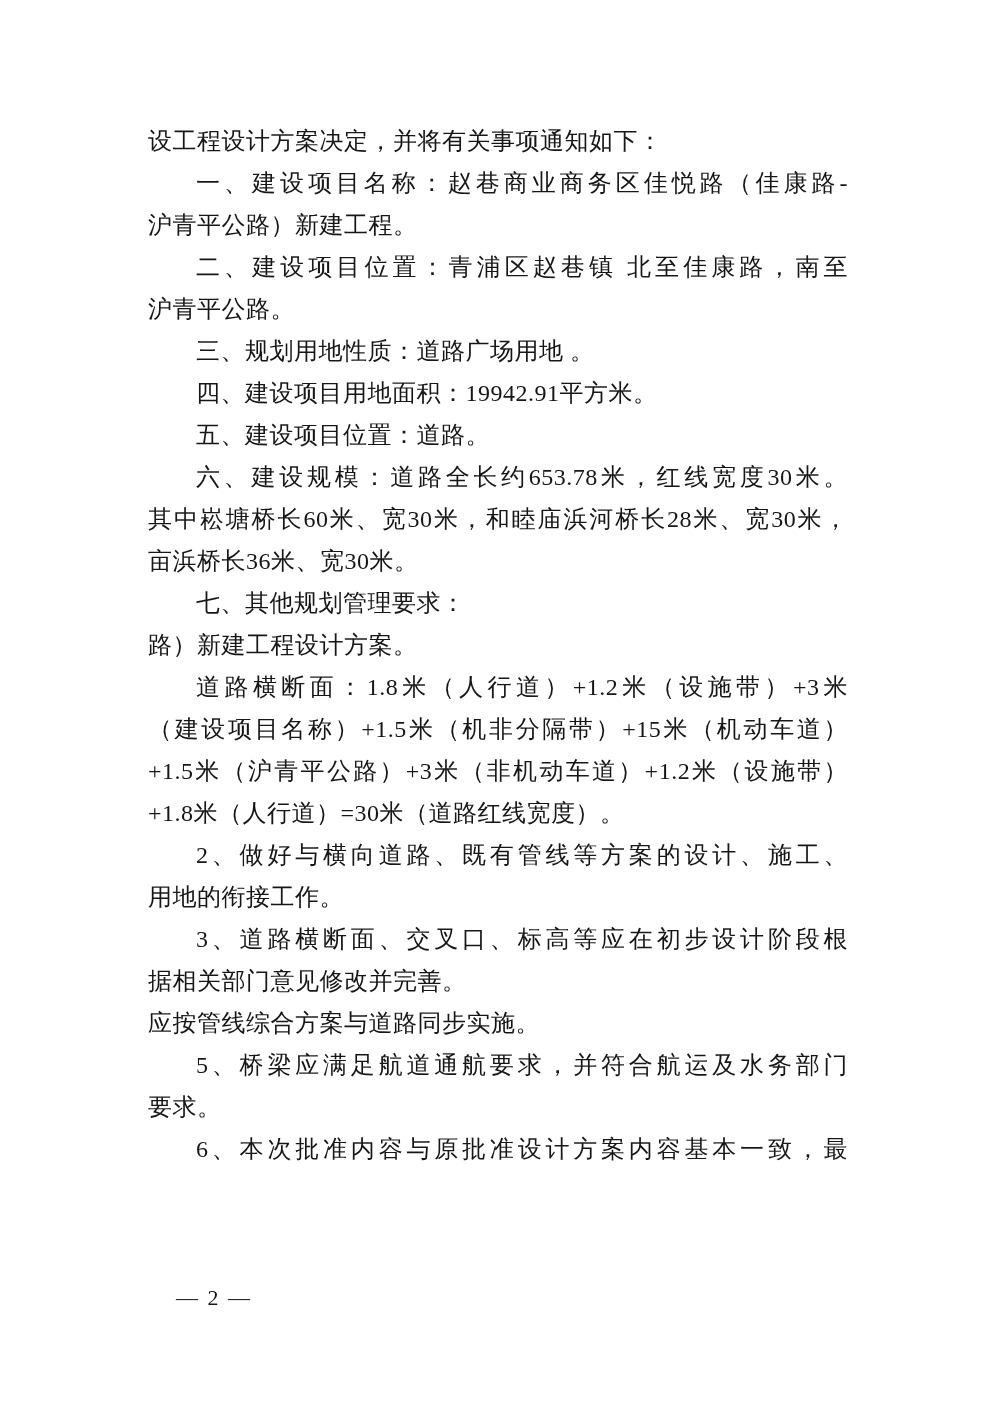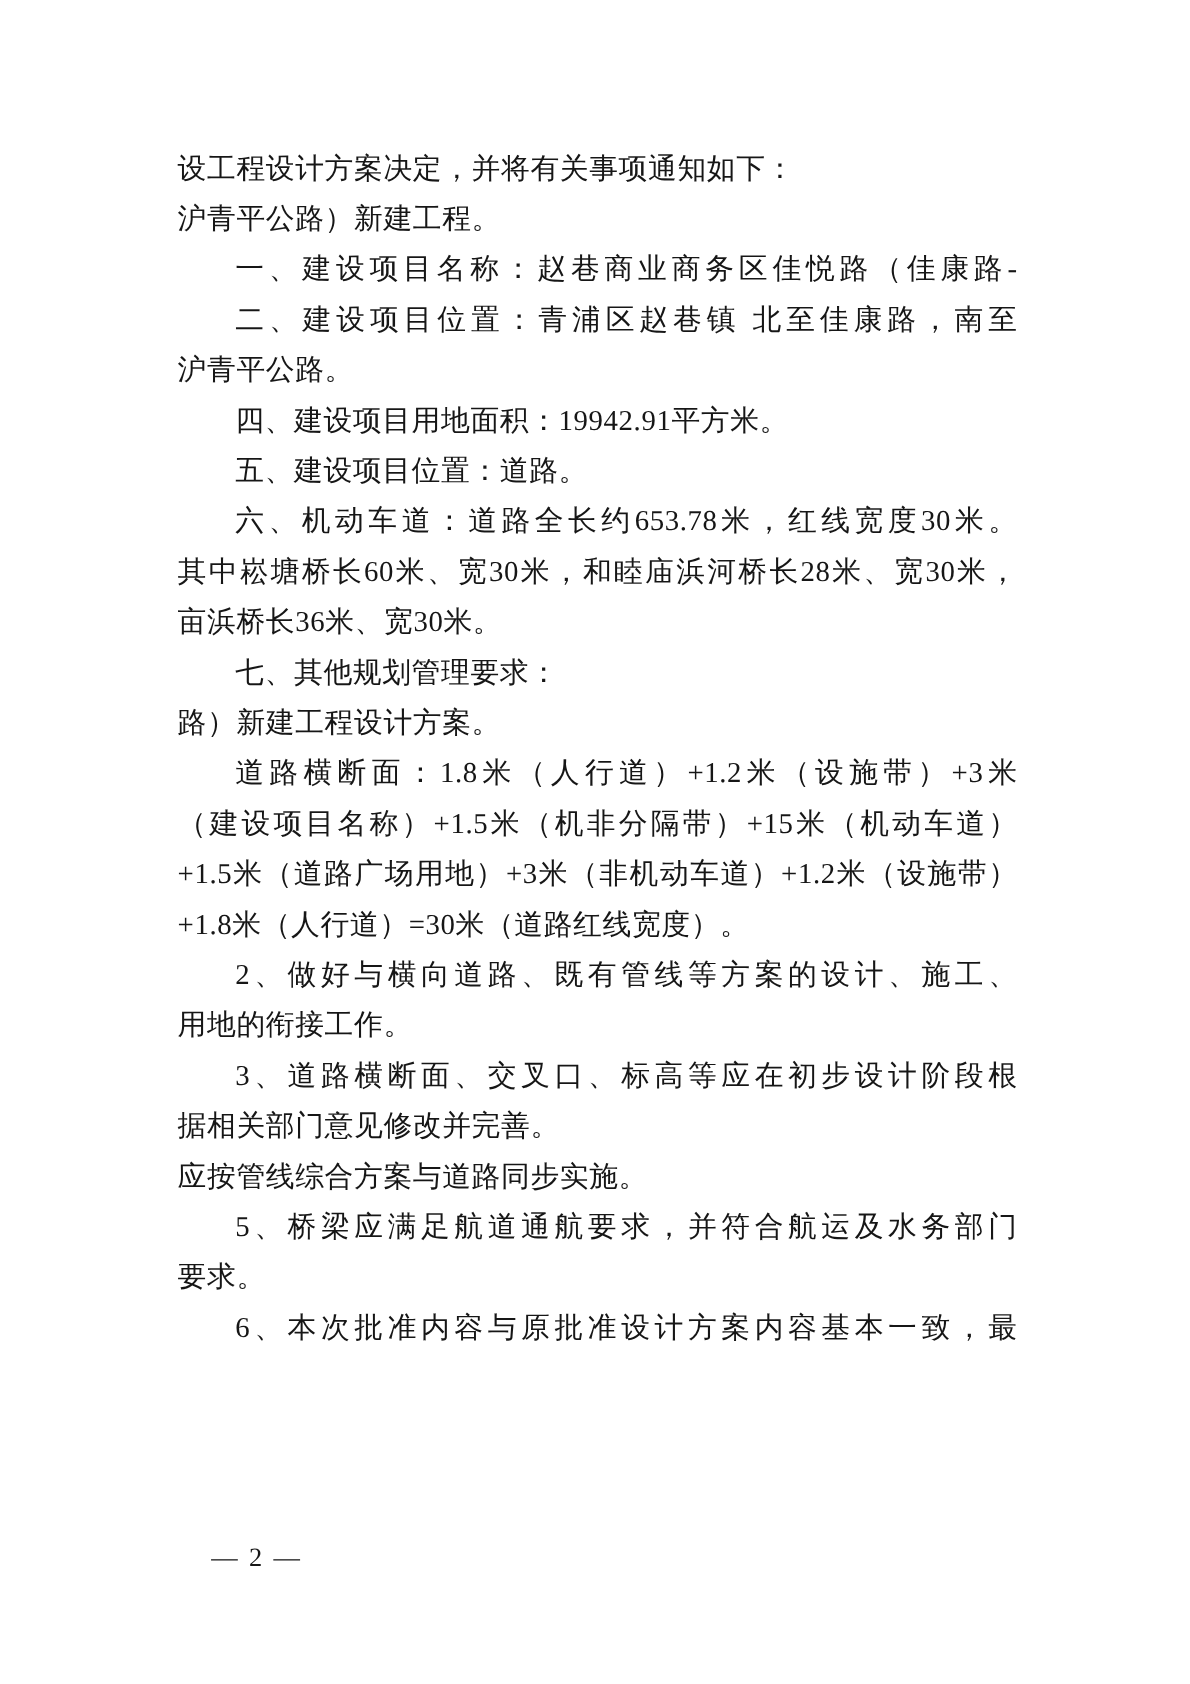--- a/index.html
+++ b/index.html
@@ -48,34 +48,35 @@
     letter-spacing: 2px;
     color: #161616;
   }
 </style>
 </head>
 <body>
 
 <div class="page">
   <div class="doc-body">
       <div class="line">设工程设计方案决定，并将有关事项通知如下：</div>
+      <div class="line indent justify">一、建设项目名称：赵巷商业商务区佳悦路（佳康路-</div>
       <div class="line">沪青平公路）新建工程。</div>
-      <div class="line indent justify">一、建设项目名称：赵巷商业商务区佳悦路（佳康路-</div>
       <div class="line indent justify">二、建设项目位置：青浦区赵巷镇 北至佳康路，南至</div>
       <div class="line">沪青平公路。</div>
+      <div class="line indent">三、规划用地性质：道路广场用地 。</div>
       <div class="line indent">四、建设项目用地面积：19942.91平方米。</div>
       <div class="line indent">五、建设项目位置：道路。</div>
-      <div class="line indent justify">六、机动车道：道路全长约653.78米，红线宽度30米。</div>
+      <div class="line indent justify">六、建设规模：道路全长约653.78米，红线宽度30米。</div>
       <div class="line justify">其中崧塘桥长60米、宽30米，和睦庙浜河桥长28米、宽30米，</div>
       <div class="line">亩浜桥长36米、宽30米。</div>
       <div class="line indent">七、其他规划管理要求：</div>
       <div class="line">路）新建工程设计方案。</div>
       <div class="line indent justify">道路横断面：1.8米（人行道）+1.2米（设施带）+3米</div>
       <div class="line justify">（建设项目名称）+1.5米（机非分隔带）+15米（机动车道）</div>
-      <div class="line justify">+1.5米（道路广场用地）+3米（非机动车道）+1.2米（设施带）</div>
+      <div class="line justify">+1.5米（沪青平公路）+3米（非机动车道）+1.2米（设施带）</div>
       <div class="line">+1.8米（人行道）=30米（道路红线宽度）。</div>
       <div class="line indent justify">2、做好与横向道路、既有管线等方案的设计、施工、</div>
       <div class="line">用地的衔接工作。</div>
       <div class="line indent justify">3、道路横断面、交叉口、标高等应在初步设计阶段根</div>
       <div class="line">据相关部门意见修改并完善。</div>
       <div class="line">应按管线综合方案与道路同步实施。</div>
       <div class="line indent justify">5、桥梁应满足航道通航要求，并符合航运及水务部门</div>
       <div class="line">要求。</div>
       <div class="line indent justify">6、本次批准内容与原批准设计方案内容基本一致，最</div>
     </div>

